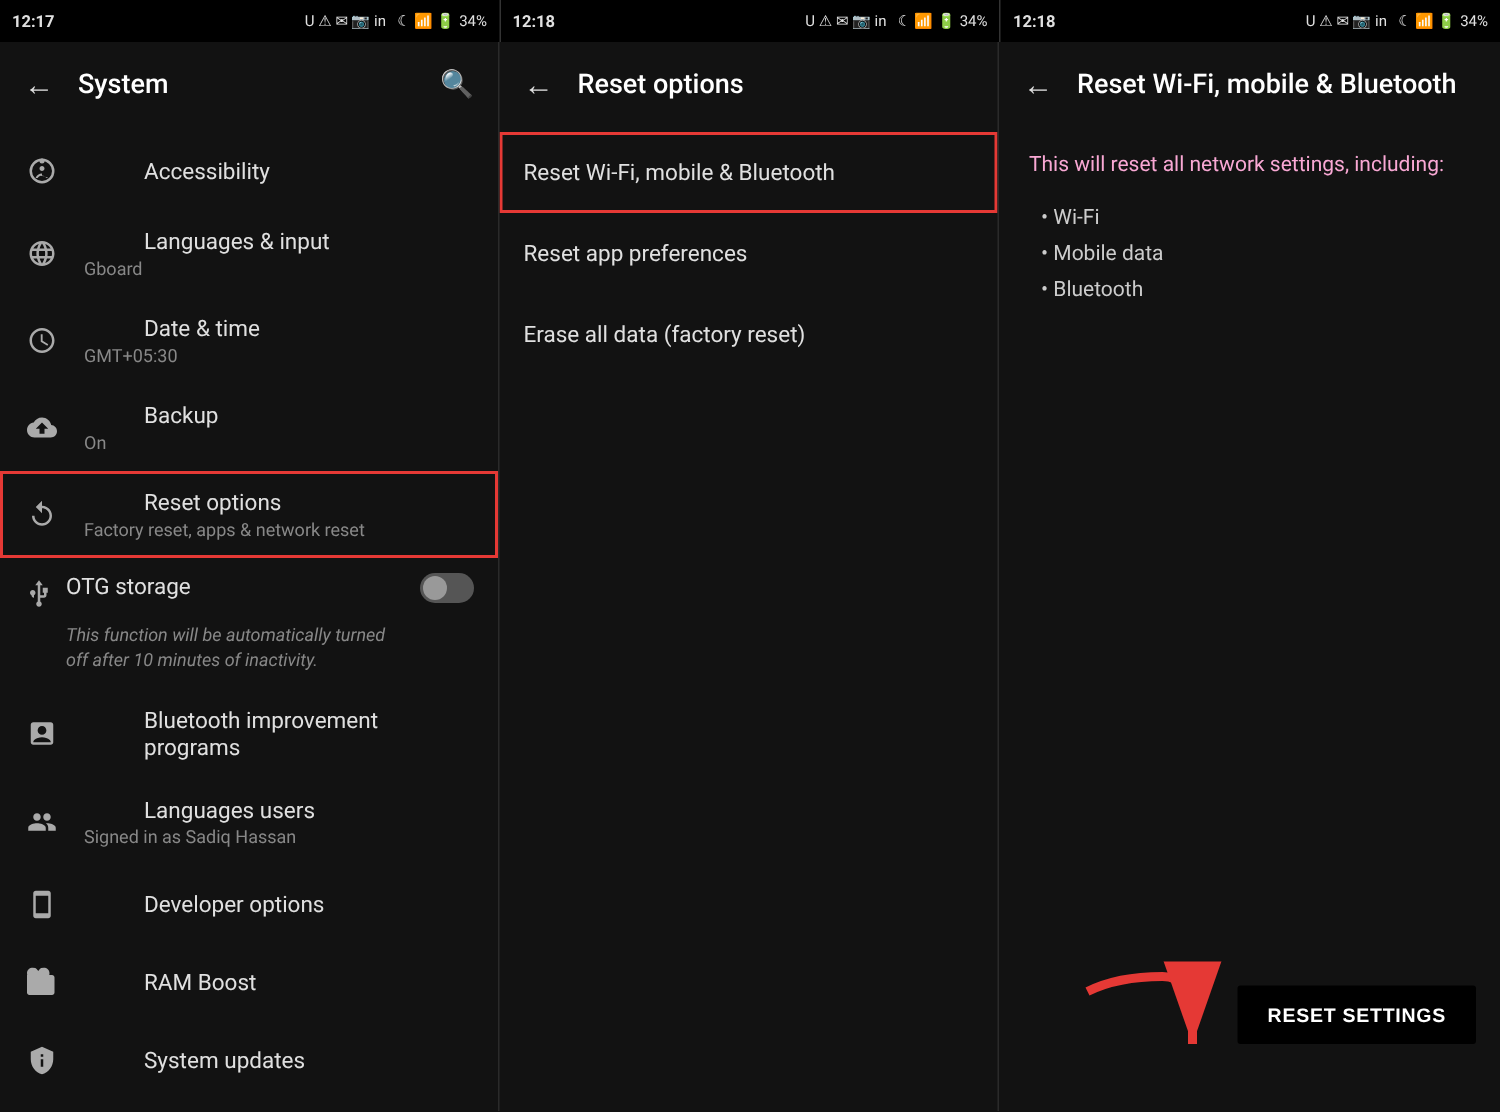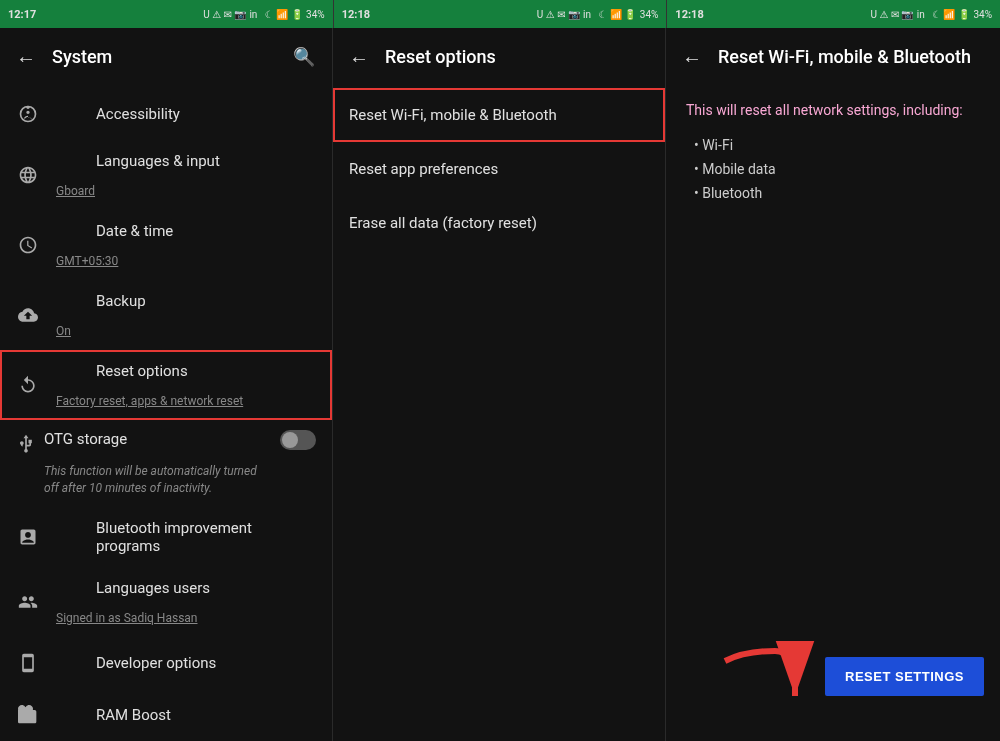--- a/index.html
+++ b/index.html
@@ -12,21 +12,21 @@
       font-size: 14px;
       overflow: hidden;
       display: flex;
       flex-direction: column;
     }
 
     
     .status-bars {
       display: flex;
       height: 28px;
-      background: #15803d;
+      background: #000000;
     }
     .status-bar {
       flex: 1;
       display: flex;
       align-items: center;
       justify-content: space-between;
       padding: 0 8px;
       font-size: 11px;
       color: #e0e0e0;
     }
@@ -126,22 +126,21 @@
     }
     .menu-item .item-title {
       font-size: 15px;
       color: #e0e0e0;
       font-weight: 400;
       margin-left: 40px;
     }
     .menu-item .item-subtitle {
       font-size: 12px;
       color: #888888;
-      margin-top: 14px;
-      text-decoration: underline;
+      margin-top: 2px;
     }
 
     
     .otg-toggle {
       width: 36px;
       height: 20px;
       background: #555;
       border-radius: 10px;
       position: relative;
       margin-left: auto;
@@ -188,21 +187,21 @@
       font-size: 14px;
       color: #cccccc;
       margin-bottom: 8px;
       padding-left: 8px;
     }
     .panel3-content .bullet-list li::before {
       content: "• ";
     }
 
     .reset-settings-btn {
-      background: #1d4ed8;
+      background: #000000;
       color: #ffffff;
       border: none;
       padding: 12px 20px;
       font-size: 13px;
       font-weight: bold;
       letter-spacing: 0.5px;
       cursor: pointer;
       text-transform: uppercase;
       border-radius: 2px;
       flex-shrink: 0;

